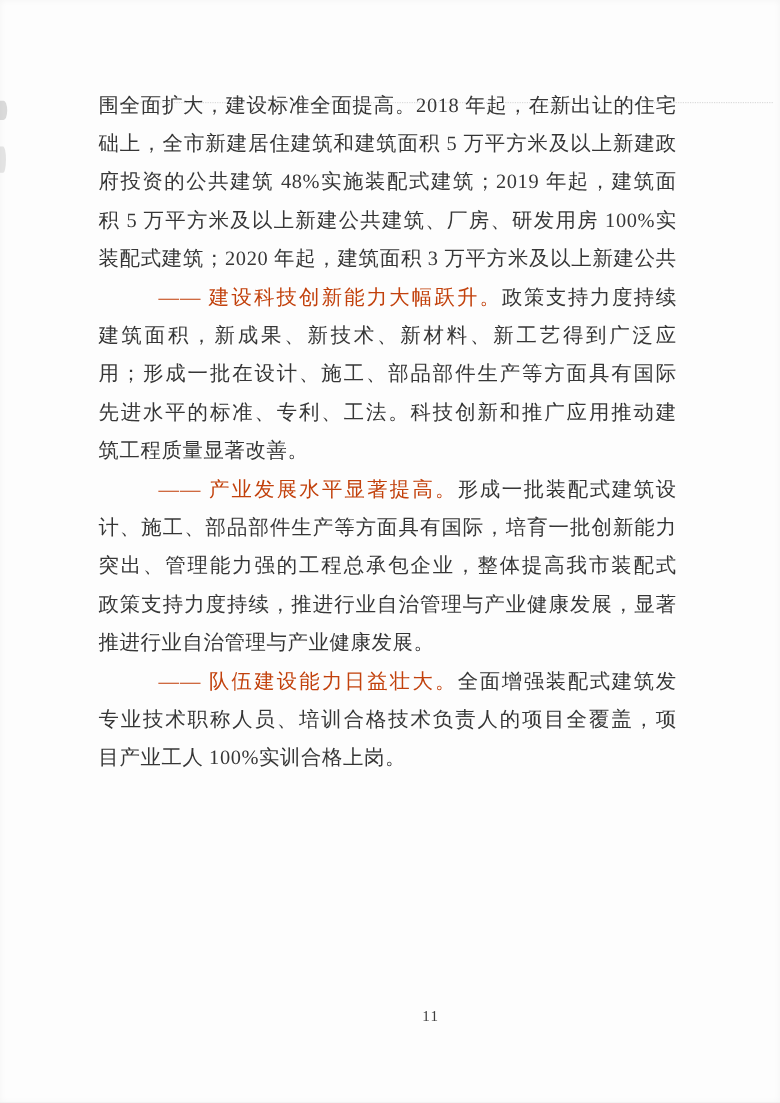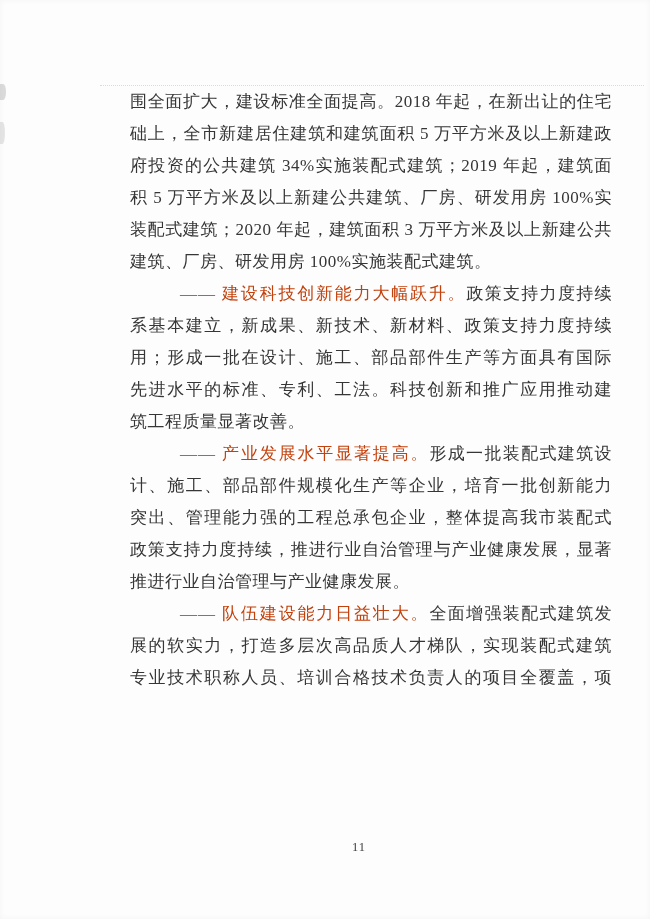--- a/index.html
+++ b/index.html
@@ -12,27 +12,26 @@
     width: 650px;
     height: 919px;
     background: #fdfdfd;
     overflow: hidden;
     font-family: "Liberation Serif", "DejaVu Serif", serif;
     box-shadow: inset 0 0 6px rgba(0,0,0,0.04);
   }
   .textblock {
     position: absolute;
     left: 82px;
-    top: 86px;
+    top: 72px;
     width: 482px;
     color: #363636;
     font-size: 17px;
     line-height: 32px;
     letter-spacing: 0.5px;
-    margin-left: 48px;
   }
   .paragraph { margin: 0; }
   .line {
     height: 32px;
     text-align: justify;
     text-align-last: justify;
     overflow: hidden;
   }
   .line.last {
     text-align: left;
@@ -90,40 +89,39 @@
 
 <div class="page">
   <div class="smudge-a"></div>
   <div class="smudge-b"></div>
   <div class="scan-line"></div>
 
   <div class="textblock">
       <div class="paragraph">
         <div class="line">围全面扩大，建设标准全面提高。2018 年起，在新出让的住宅</div>
         <div class="line">础上，全市新建居住建筑和建筑面积 5 万平方米及以上新建政</div>
-        <div class="line">府投资的公共建筑 34%实施装配式建筑；2019 年起，建筑面</div>
+        <div class="line">府投资的公共建筑 48%实施装配式建筑；2019 年起，建筑面</div>
         <div class="line">积 5 万平方米及以上新建公共建筑、厂房、研发用房 100%实施</div>
         <div class="line">装配式建筑；2020 年起，建筑面积 3 万平方米及以上新建公共</div>
-        <div class="line last">建筑、厂房、研发用房 100%实施装配式建筑。</div>
       </div>
       <div class="paragraph">
         <div class="line indent"><b>—— 建设科技创新能力大幅跃升。</b>政策支持力度持续</div>
-        <div class="line">系基本建立，新成果、新技术、新材料、政策支持力度持续</div>
+        <div class="line">建筑面积，新成果、新技术、新材料、新工艺得到广泛应</div>
         <div class="line">用；形成一批在设计、施工、部品部件生产等方面具有国际</div>
         <div class="line">先进水平的标准、专利、工法。科技创新和推广应用推动建</div>
         <div class="line last">筑工程质量显著改善。</div>
       </div>
       <div class="paragraph">
         <div class="line indent"><b>—— 产业发展水平显著提高。</b>形成一批装配式建筑设</div>
-        <div class="line">计、施工、部品部件规模化生产等企业，培育一批创新能力</div>
+        <div class="line">计、施工、部品部件生产等方面具有国际，培育一批创新能力</div>
         <div class="line">突出、管理能力强的工程总承包企业，整体提高我市装配式</div>
         <div class="line">政策支持力度持续，推进行业自治管理与产业健康发展，显著</div>
         <div class="line last">推进行业自治管理与产业健康发展。</div>
       </div>
       <div class="paragraph">
         <div class="line indent"><b>—— 队伍建设能力日益壮大。</b>全面增强装配式建筑发</div>
-        <div class="line">展的软实力，打造多层次高品质人才梯队，实现装配式建筑</div>
         <div class="line">专业技术职称人员、培训合格技术负责人的项目全覆盖，项</div>
+        <div class="line last">目产业工人 100%实训合格上岗。</div>
       </div>
     </div>
 
   <div class="footer">11</div>
 </div>
 
 </body></html>

